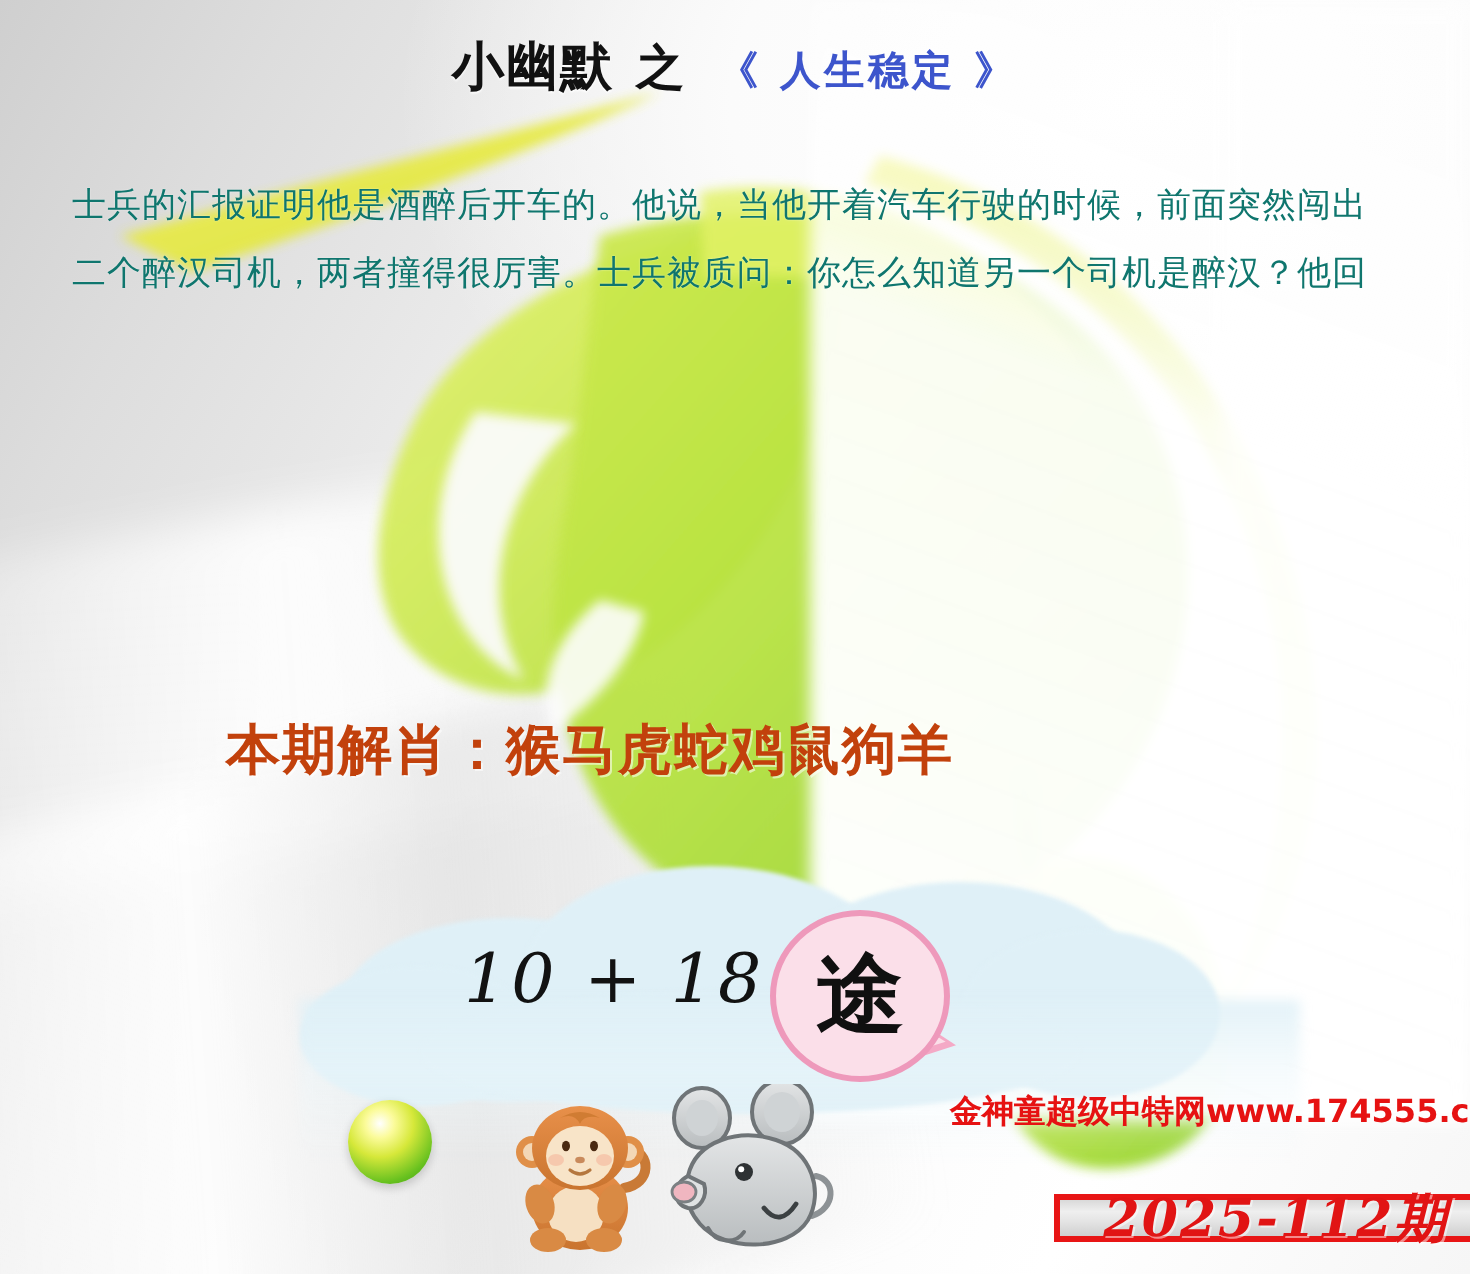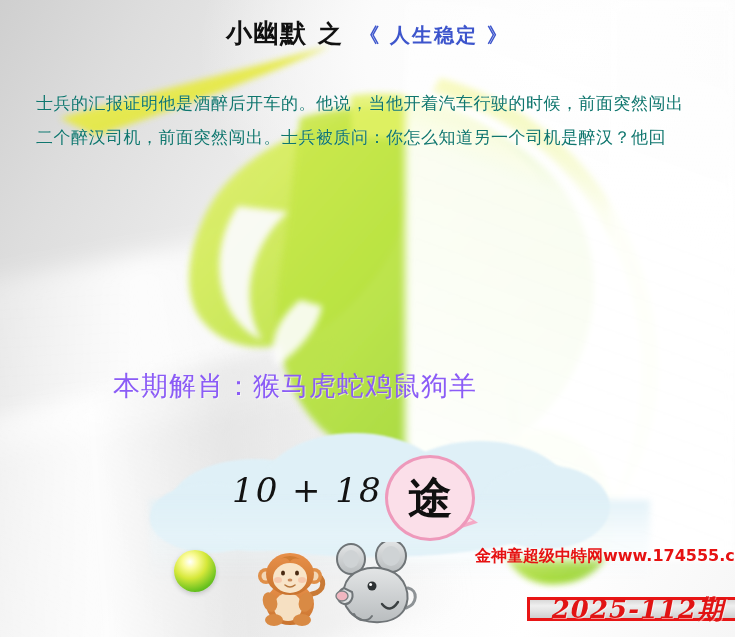--- a/index.html
+++ b/index.html
@@ -117,25 +117,25 @@
     line-height: 34px;
     letter-spacing: .5px;
     white-space: nowrap;
     text-shadow: 0 0 1px rgba(255,255,255,.55);
   }
   .story-line.indent { padding-left: 18px; }
 
   
   .red-headline {
     position: absolute;
-    left: 113px; top: 368px;
-    font-family: "DejaVu Sans", "Liberation Sans", sans-serif;
-    font-weight: normal;
+    left: 113px; top: 357px;
+    font-family: "DejaVu Sans", "Liberation Sans", sans-serif;
+    font-weight: bold;
     font-size: 27px;
-    color: #8b5cf6;
+    color: #c2410c;
     letter-spacing: 1px;
     white-space: nowrap;
     text-shadow: 1px 1px 0 rgba(255,255,255,.55);
   }
 
   
   .formula {
     position: absolute;
     left: 232px; top: 470px;
     font-family: "DejaVu Serif", "Liberation Serif", serif;
@@ -314,21 +314,21 @@
   <div class="cloud-fade"></div>
 
   <div class="title-row">
     <span class="title-main">小幽默</span>
     <span class="title-zhi">之</span>
     <span class="title-sub">《 人生稳定 》</span>
   </div>
 
   <div class="story">
     <div class="story-line">士兵的汇报证明他是酒醉后开车的。他说，当他开着汽车行驶的时候，前面突然闯出</div>
-    <div class="story-line">二个醉汉司机，前面突然闯出。士兵被质问：你怎么知道另一个司机是醉汉？他回</div>
+    <div class="story-line">二个醉汉司机，两者撞得很厉害。士兵被质问：你怎么知道另一个司机是醉汉？他回</div>
   </div>
 
   <div class="red-headline">本期解肖：猴马虎蛇鸡鼠狗羊</div>
 
   <div class="formula">10 + 18 =</div>
   <div class="bubble-tail"></div>
   <div class="bubble-tail-inner"></div>
   <div class="bubble">
     <span class="bubble-char">途</span>
   </div>

